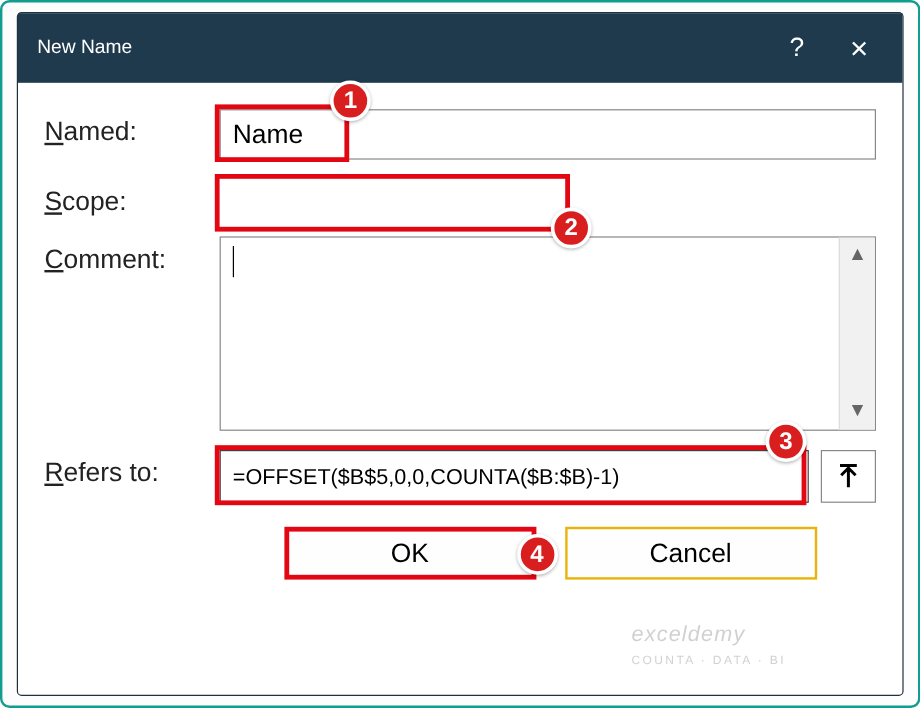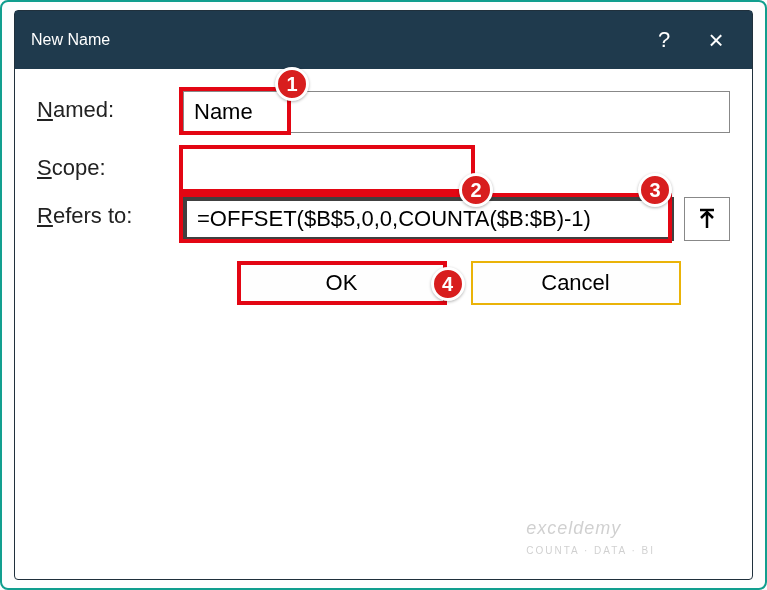--- a/index.html
+++ b/index.html
@@ -113,22 +113,22 @@
     color:#666;
   }
   .refers-row .refers-inner {
     flex: 1;
     display: flex;
     gap: 10px;
   }
   .refers-input {
     flex: 1;
     height: 44px;
-    border: 4px solid #404040;
-    font-size: 22px;
+    border: 1px solid #404040;
+    font-size: 18px;
     padding: 6px 10px;
     font-family: inherit;
     background:#fff;
   }
   .collapse-btn {
     width: 46px; height: 44px;
     border: 1px solid #888;
     background: #fff;
     display:flex;align-items:center;justify-content:center;
   }
@@ -215,20 +215,32 @@
     </div>
 
     <div class="row scope-row">
       <div class="label underline-first">Scope:</div>
       <div class="field-wrap">
         <div class="hl-scope"></div>
         <div class="badge" style="left:276px; top:24px;">2</div>
       </div>
     </div>
 
+    <div class="row">
+      <div class="label underline-first">Comment:</div>
+      <div class="field-wrap">
+        <div class="comment-box">
+          <div class="comment-text"><span class="cursor-line"></span><span></span></div>
+          <div class="v-scroll">
+            <div class="scroll-arrow">▲</div>
+            <div class="scroll-arrow">▼</div>
+          </div>
+        </div>
+      </div>
+    </div>
 
     <div class="row refers-row">
       <div class="label underline-first">Refers to:</div>
       <div class="field-wrap refers-inner">
         <input class="refers-input" type="text" value="=OFFSET($B$5,0,0,COUNTA($B:$B)-1)" style="">
         <div class="collapse-btn">
           <svg width="20" height="22" viewBox="0 0 20 22">
               <path d="M10 20 L10 4 M4 10 L10 4 L16 10" fill="none" stroke="#000" stroke-width="2.5"></path>
               <line x1="3" y1="2" x2="17" y2="2" stroke="#000" stroke-width="2.5"></line>
             </svg>

